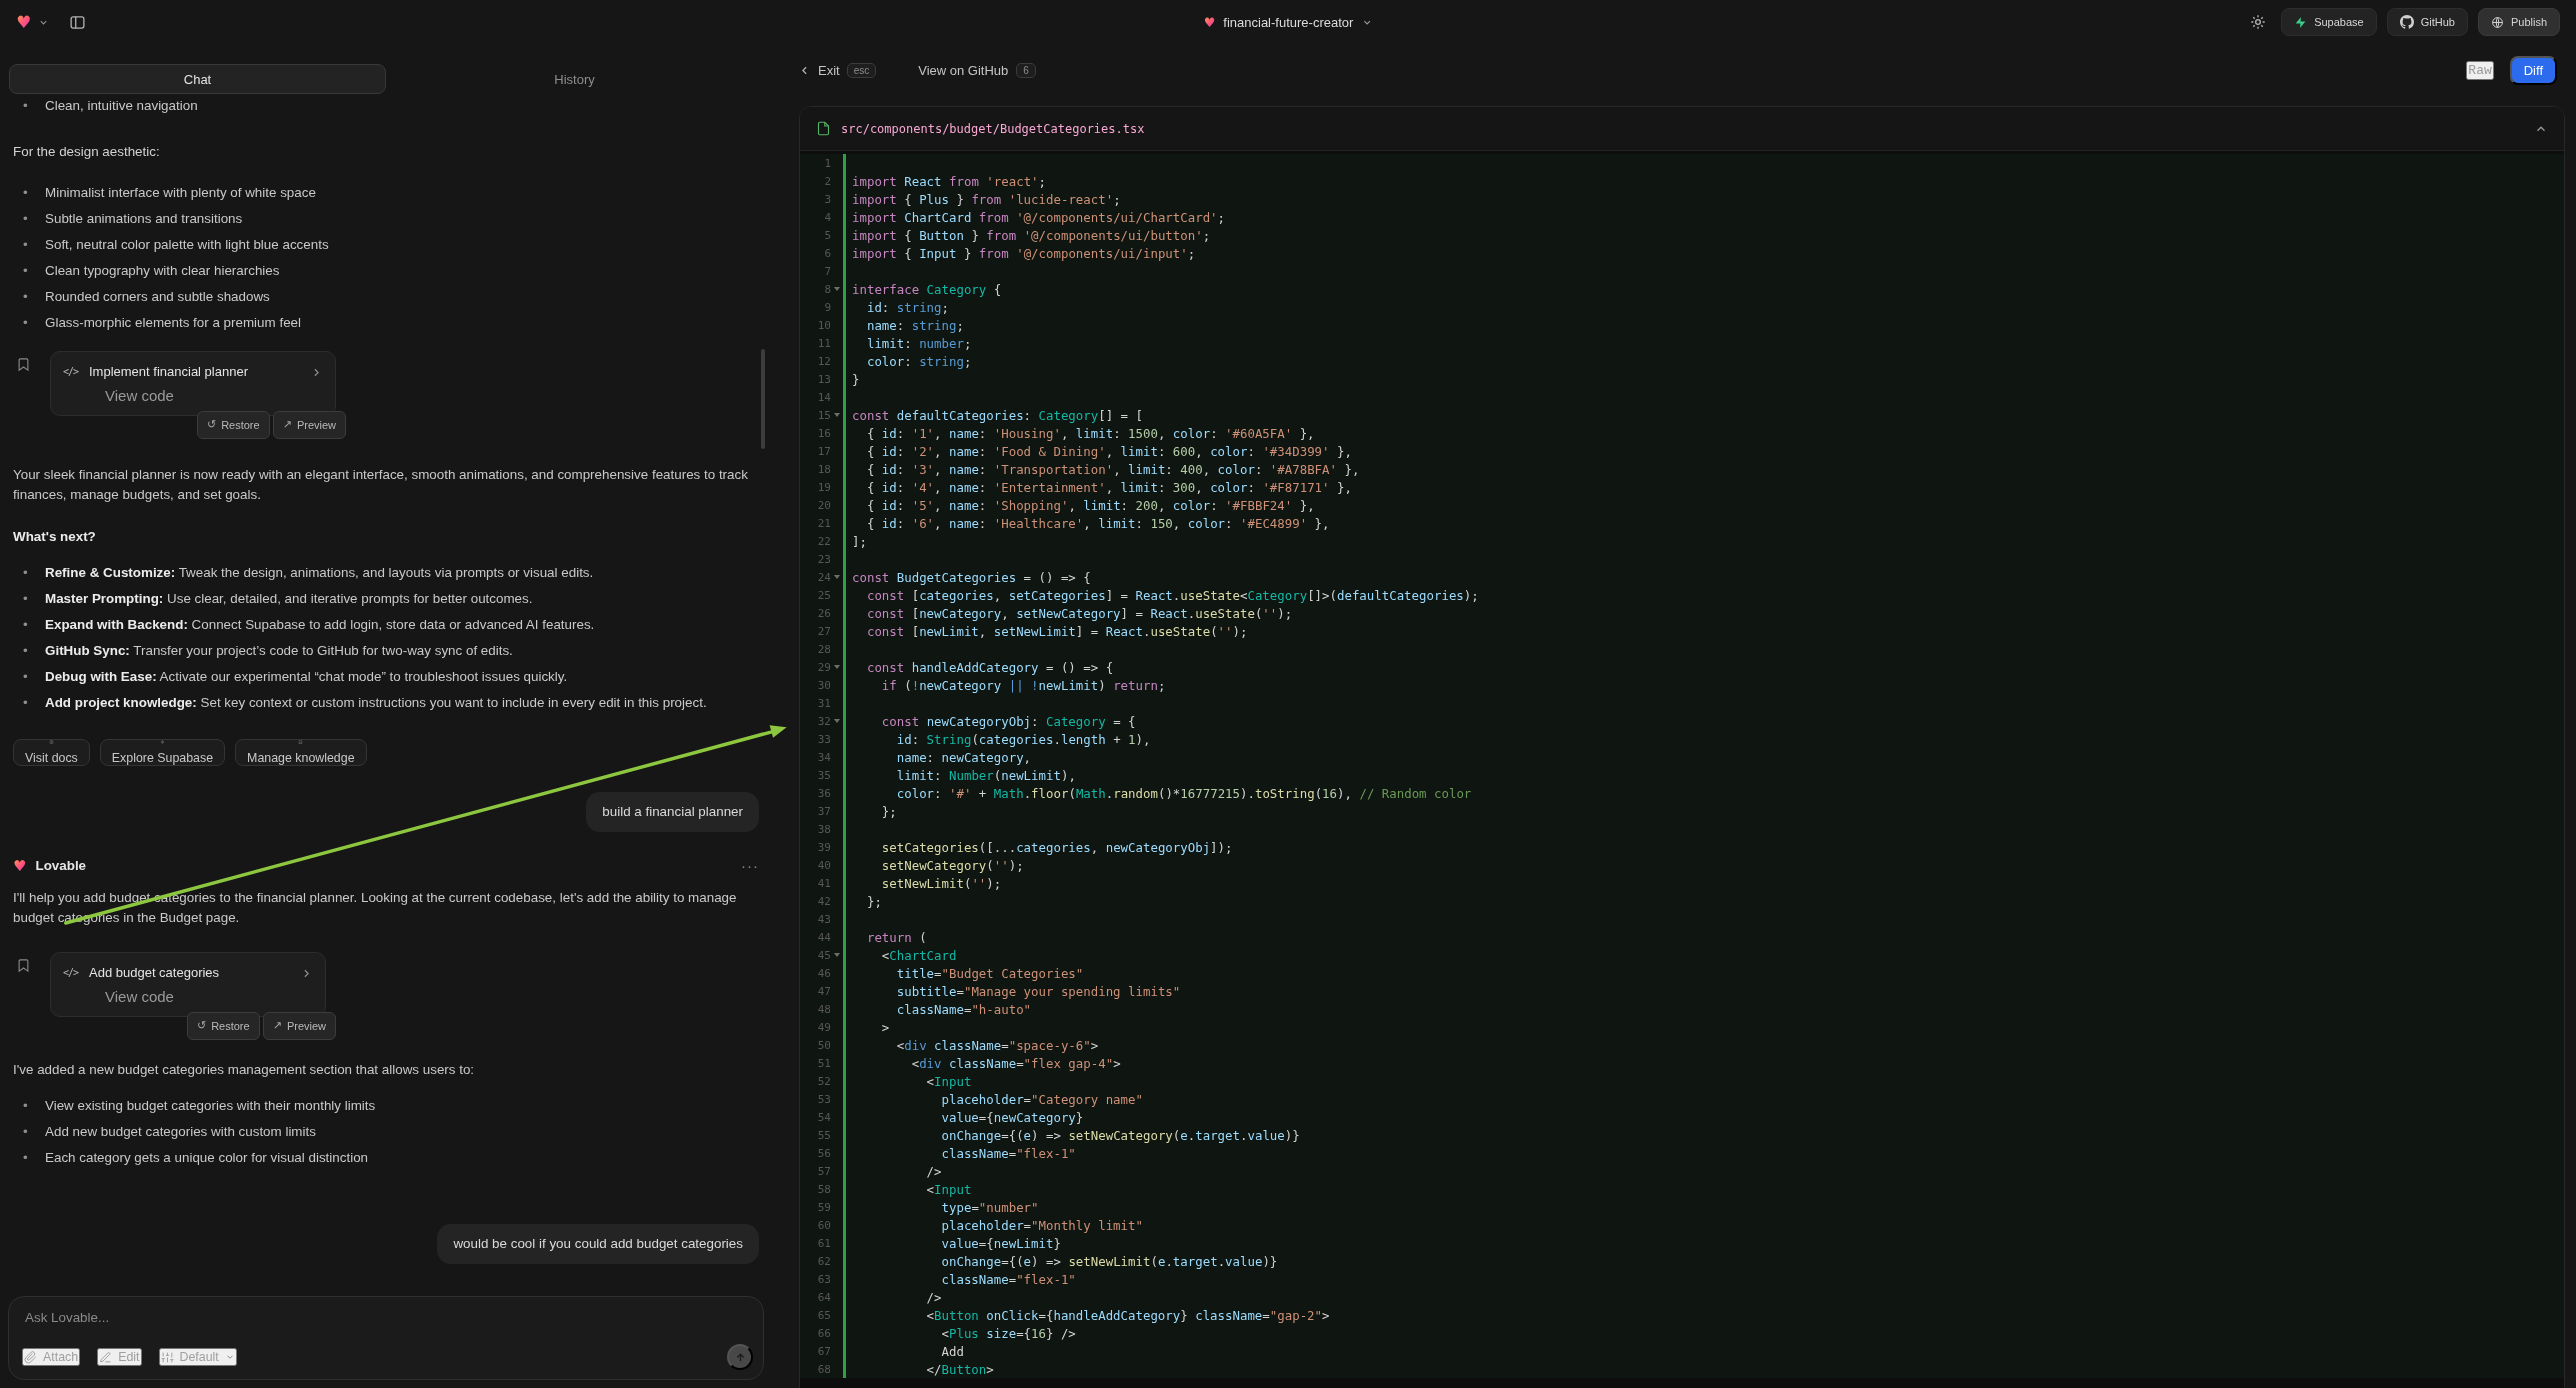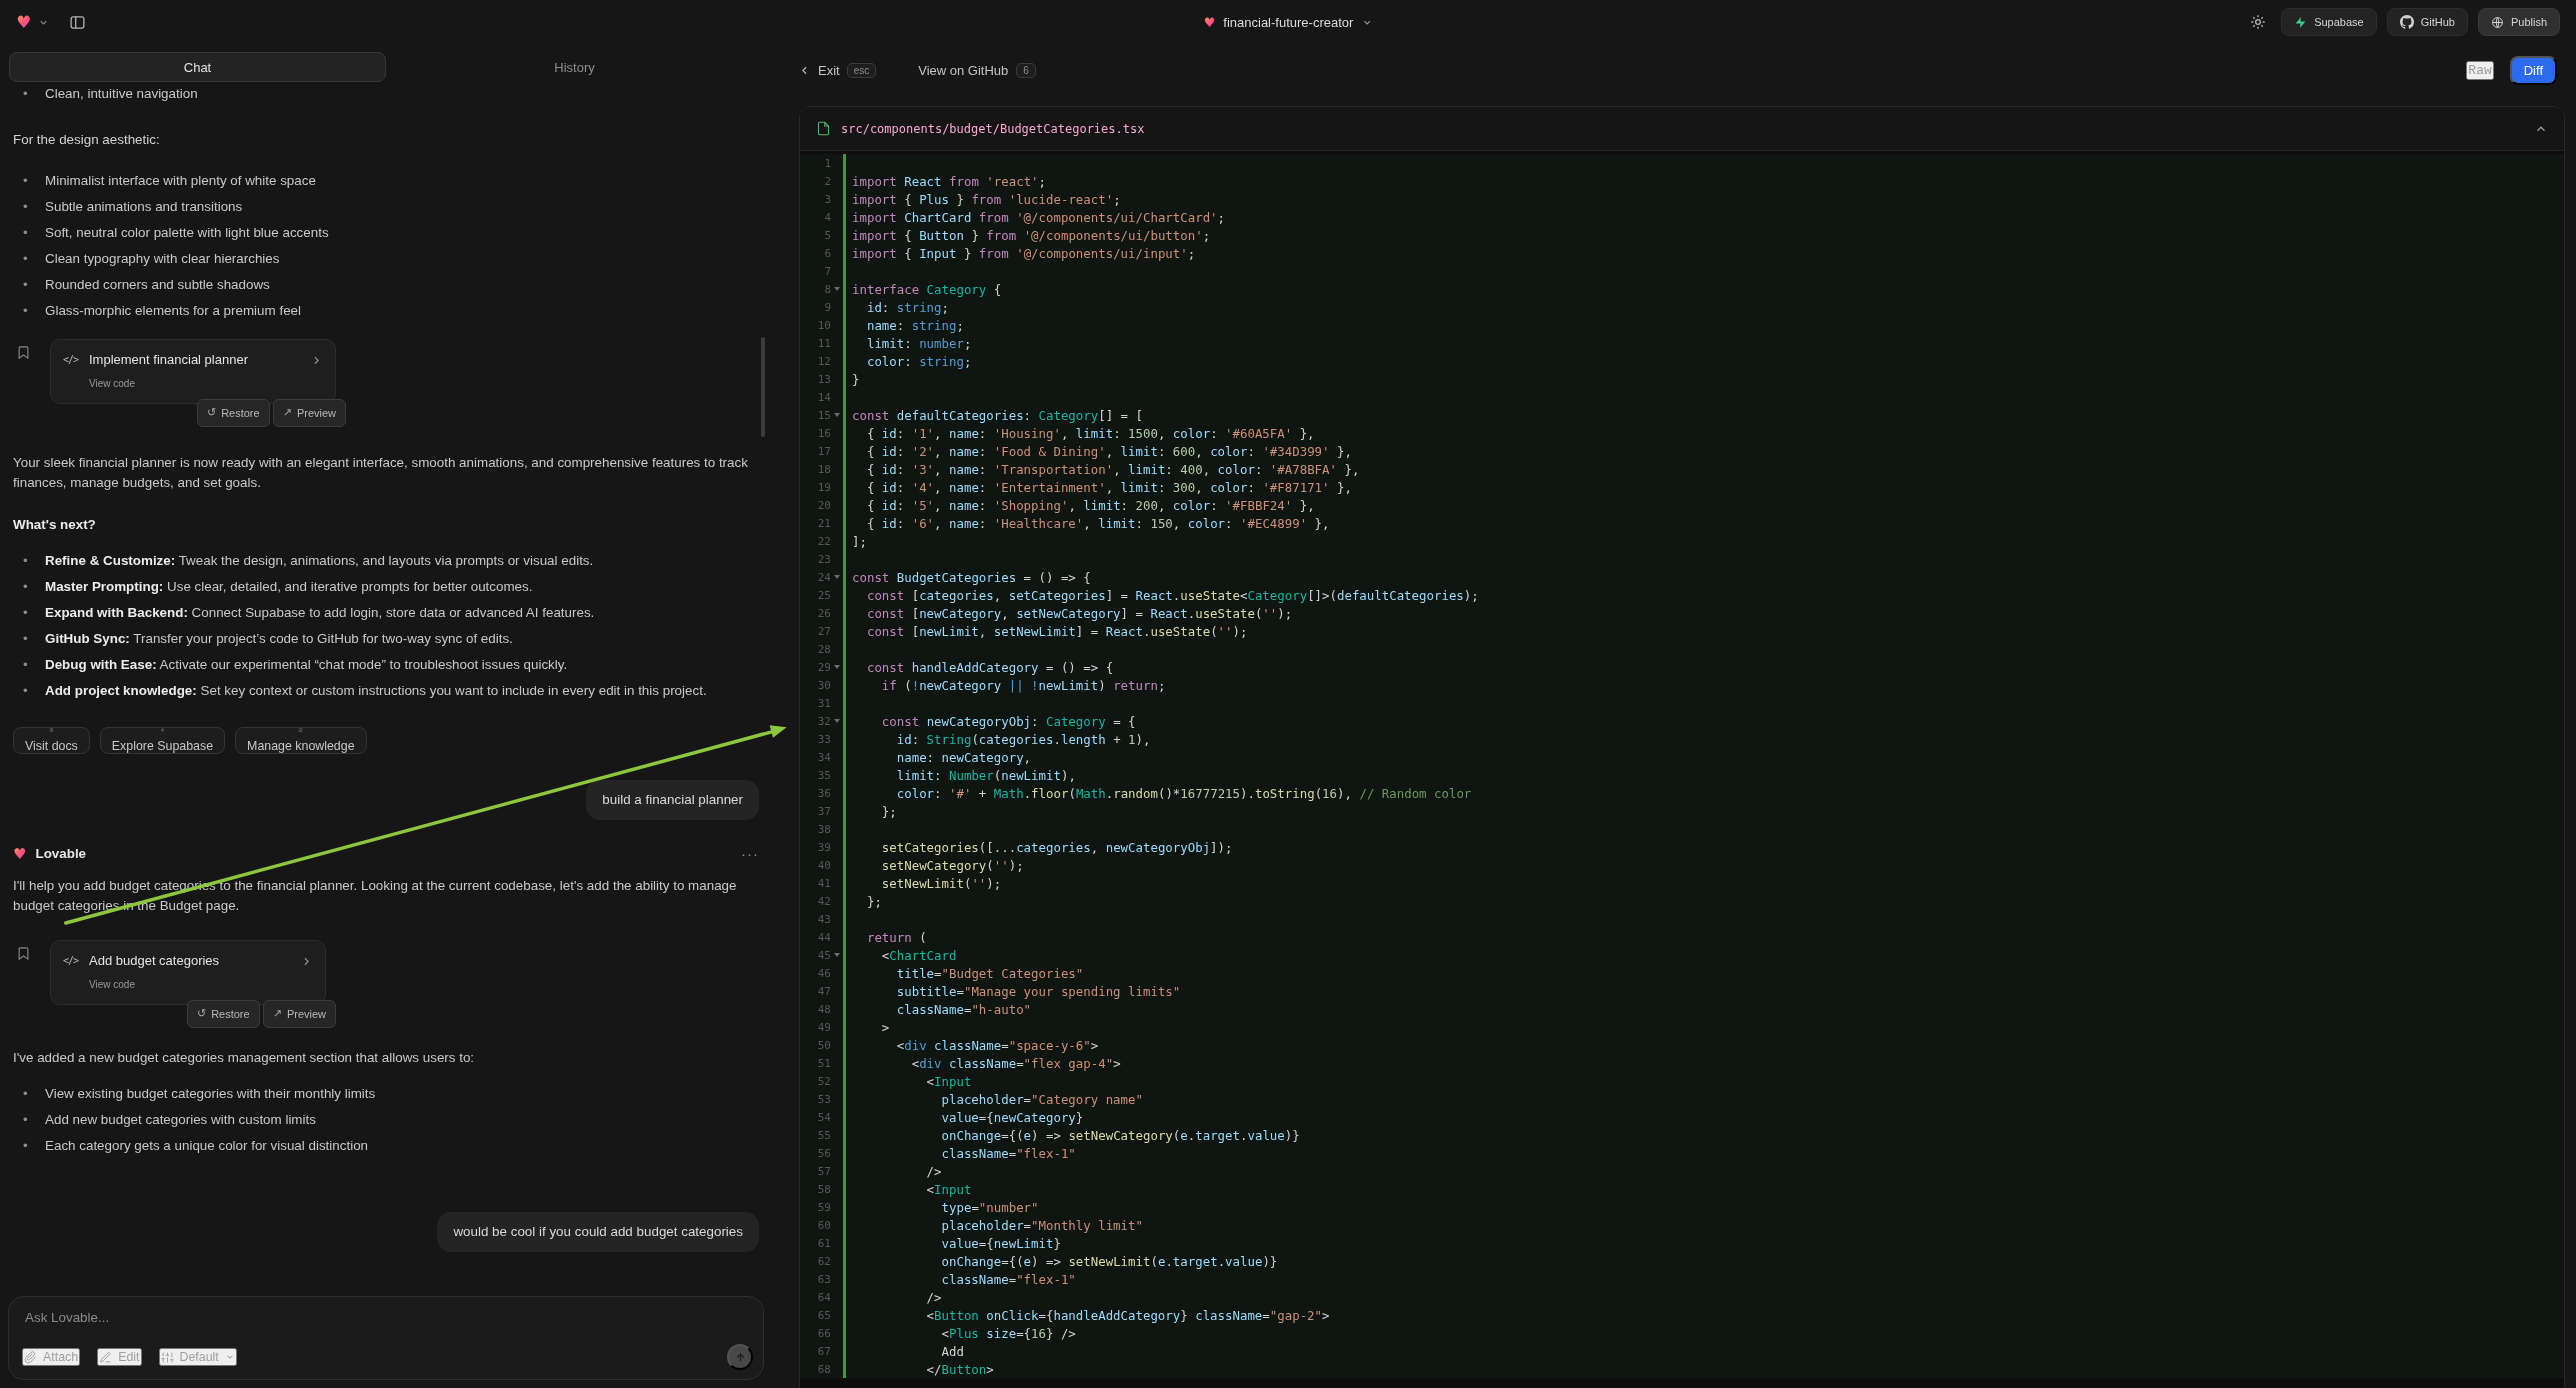--- a/index.html
+++ b/index.html
@@ -14,21 +14,21 @@
   .logo-heart { font-size:17px; }
   .tb-center { position:absolute; left:50%; top:0; height:44px; transform:translateX(-50%); display:flex; align-items:center; gap:8px; font-size:13px; color:#dcdcdc; }
   .tb-center .hearttx { font-size:13px; }
   .tb-right { margin-left:auto; display:flex; align-items:center; gap:10px; }
   .tb-btn { display:flex; align-items:center; gap:7px; height:28px; padding:0 12px; border-radius:8px; background:#232323; border:1px solid #2d2d2d; font-size:11px; color:#d6d6d6; cursor:default; }
   .tb-btn.publish { background:#303030; border-color:#3a3a3a; }
   .icon-btn { display:flex; align-items:center; justify-content:center; width:26px; height:26px; }
 
   
   .chat-panel { position:absolute; top:44px; left:0; width:772px; height:1344px; display:flex; flex-direction:column; }
-  .tabs { display:flex; margin:8px 9px 0; height:30px; flex:0 0 auto; }
+  .tabs { display:flex; margin:20px 9px 0; height:30px; flex:0 0 auto; }
   .tab { flex:1; display:flex; align-items:center; justify-content:center; font-size:13px; color:#8d8d8d; border-radius:8px; border:1px solid transparent; }
   .tab.active { background:#232323; border-color:#383838; color:#e3e3e3; }
   .chat-scroll { flex:1 1 auto; overflow:hidden; position:relative; padding:2px 13px 0; font-size:13.4px; line-height:20px; color:#c9c9c9; }
   .blist { list-style:none; }
   .blist li { position:relative; padding-left:32px; margin-bottom:6px; }
   .blist li::before { content:"•"; position:absolute; left:10px; top:0; color:#8f8f8f; }
   .blist li strong { color:#ececec; font-weight:700; }
   .p-intro { margin-top:26px; color:#d2d2d2; }
   .u-aesthetic { margin-top:21px; }
   .p-ready { margin-top:26px; }
@@ -48,21 +48,21 @@
   .u-added { margin-top:16px; }
 
   .tool-wrap { position:relative; margin-left:37px; }
   .tool-wrap.w1 { margin-top:18px; width:286px; }
   .tool-wrap.w2 { margin-top:24px; width:276px; }
   .bookmark { position:absolute; left:-34px; top:6px; }
   .tool-card { border:1px solid #2d2d2d; background:#1e1e1e; border-radius:10px; padding:10px 12px 9px; }
   .tool-row1 { display:flex; align-items:center; gap:8px; }
   .code-glyph { font-family:"DejaVu Sans Mono",monospace; font-size:10px; color:#b9b9b9; letter-spacing:-1px; width:18px; }
   .tool-title { font-size:13px; color:#e4e4e4; flex:1; white-space:nowrap; }
-  .tool-sub { margin-left:26px; margin-top:4px; font-size:10px; color:#9a9a9a; }
+  .tool-sub { margin-left:42px; margin-top:4px; font-size:15px; color:#9a9a9a; }
   .pill-row { display:flex; justify-content:flex-end; gap:3px; margin-top:-5px; position:relative; z-index:2; margin-right:-10px; }
   .pill { display:flex; align-items:center; gap:5px; background:#262626; border:1px solid #3c3c3c; border-radius:6px; padding:3px 9px; font-size:11px; color:#b9b9b9; }
   .pill .g { font-family:"DejaVu Sans",sans-serif; font-size:11px; color:#a5a5a5; }
 
   .scroll-thumb { position:absolute; right:7px; top:255px; width:4px; height:100px; border-radius:2px; background:#3c3c3c; }
 
   
   .composer { flex:0 0 84px; margin:10px 8px 8px; position:relative; border:1px solid #2f2f2f; border-radius:16px; background:#1b1b1b; padding:13px 16px; }
   .composer-ph { font-size:13.4px; color:#8a8a8a; }
   .composer-row { position:absolute; left:13px; right:10px; bottom:9px; display:flex; align-items:center; gap:17px; }

